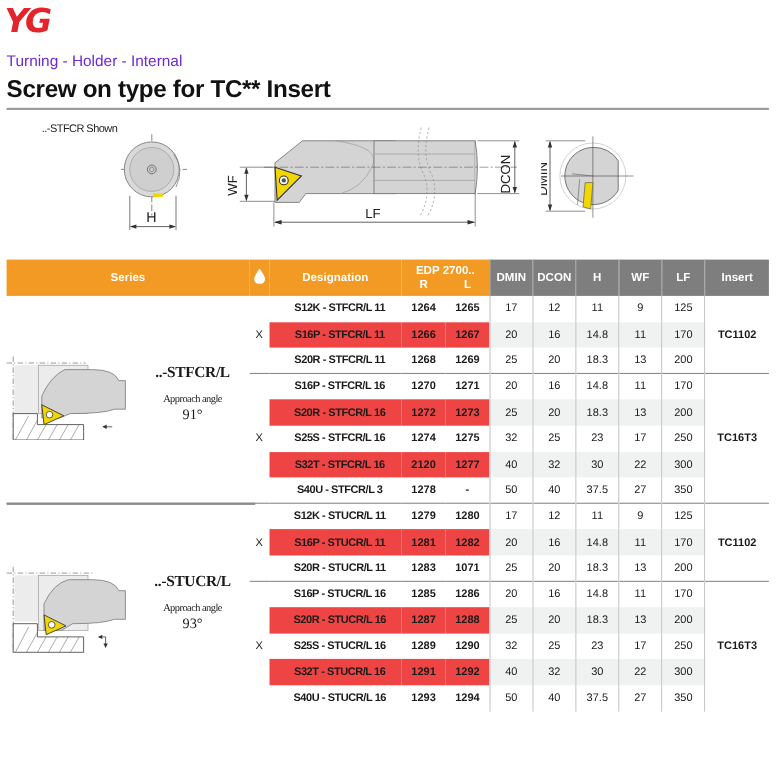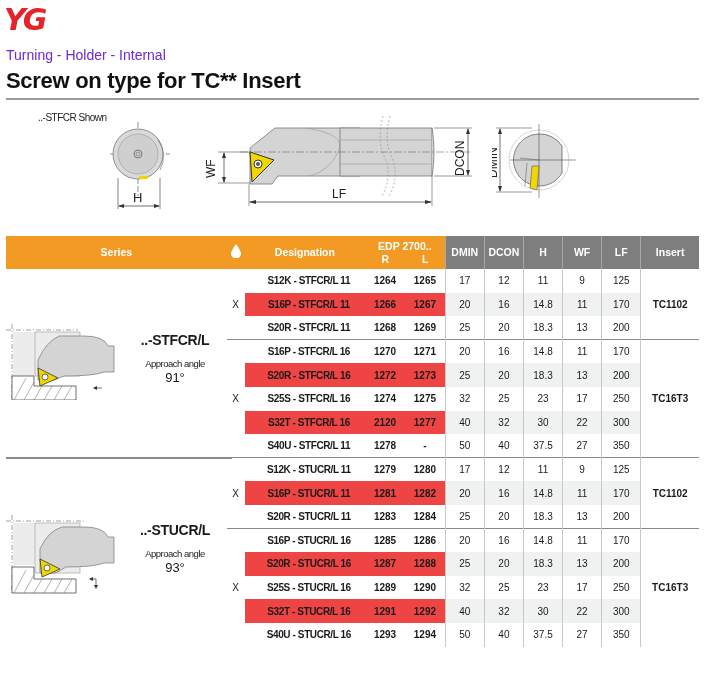--- a/index.html
+++ b/index.html
@@ -32,21 +32,21 @@
   td.desig { text-align: left; padding-left: 8px; font-weight: bold; letter-spacing: -0.4px; width: 120px; }
   td.edp { font-weight: bold; width: 40px; }
   td.num { border-left: 1px solid #c8c8c8; width: 39px; }
   td.insert { font-weight: bold; font-size: 12px; border-left: 1px solid #c8c8c8; width: 58px; }
   tr.shade td.desig, tr.shade td.edp { background: #ef4444; }
   tr.shade td.num { background: #f0f1f1; }
   tr.group-start td { border-top: 1.5px solid #8a8a8a; }
   .series-name { font-weight: bold; font-size: 14px; letter-spacing: -0.3px; }
   .approach { font-size: 9.5px; letter-spacing: -0.5px; margin-top: 10px; }
   .angle { font-size: 13px; margin-top: 1px; }
-  .series-block { position: absolute; left: 130px; text-align: center; width: 90px; }
+  .series-block { position: absolute; left: 130px; text-align: center; width: 90px; font-family: Liberation Serif, serif; }
   .section-rule { position: absolute; left: 6px; width: 226px; height: 1.5px; background: #8a8a8a; }
 </style>
 </head>
 <body>
 
 <div class="logo">
   <span class="logo-yg">YG</span>
 </div>
 
 <div class="subtitle">Turning - Holder - Internal</div>
@@ -226,21 +226,21 @@
         <td class="desig">S32T - STFCR/L 16</td>
         <td class="edp">2120</td>
         <td class="edp">1277</td>
         <td class="num">40</td>
         <td class="num">32</td>
         <td class="num">30</td>
         <td class="num">22</td>
         <td class="num">300</td>
       </tr>
       <tr>
-        <td class="desig">S40U - STFCR/L 11</td>
+        <td class="desig">S40U - STFCR/L 3</td>
         <td class="edp">1278</td>
         <td class="edp">-</td>
         <td class="num">50</td>
         <td class="num">40</td>
         <td class="num">37.5</td>
         <td class="num">27</td>
         <td class="num">350</td>
       </tr>
       <tr class="group-start">
         <td class="series-cell" rowspan="8"></td>
@@ -261,21 +261,21 @@
         <td class="edp">1282</td>
         <td class="num">20</td>
         <td class="num">16</td>
         <td class="num">14.8</td>
         <td class="num">11</td>
         <td class="num">170</td>
       </tr>
       <tr>
         <td class="desig">S20R - STUCR/L 11</td>
         <td class="edp">1283</td>
-        <td class="edp">1284</td>
+        <td class="edp">1071</td>
         <td class="num">25</td>
         <td class="num">20</td>
         <td class="num">18.3</td>
         <td class="num">13</td>
         <td class="num">200</td>
       </tr>
       <tr class="group-start">
         <td class="x-cell" rowspan="5">X</td>
         <td class="desig">S16P - STUCR/L 16</td>
         <td class="edp">1285</td>

